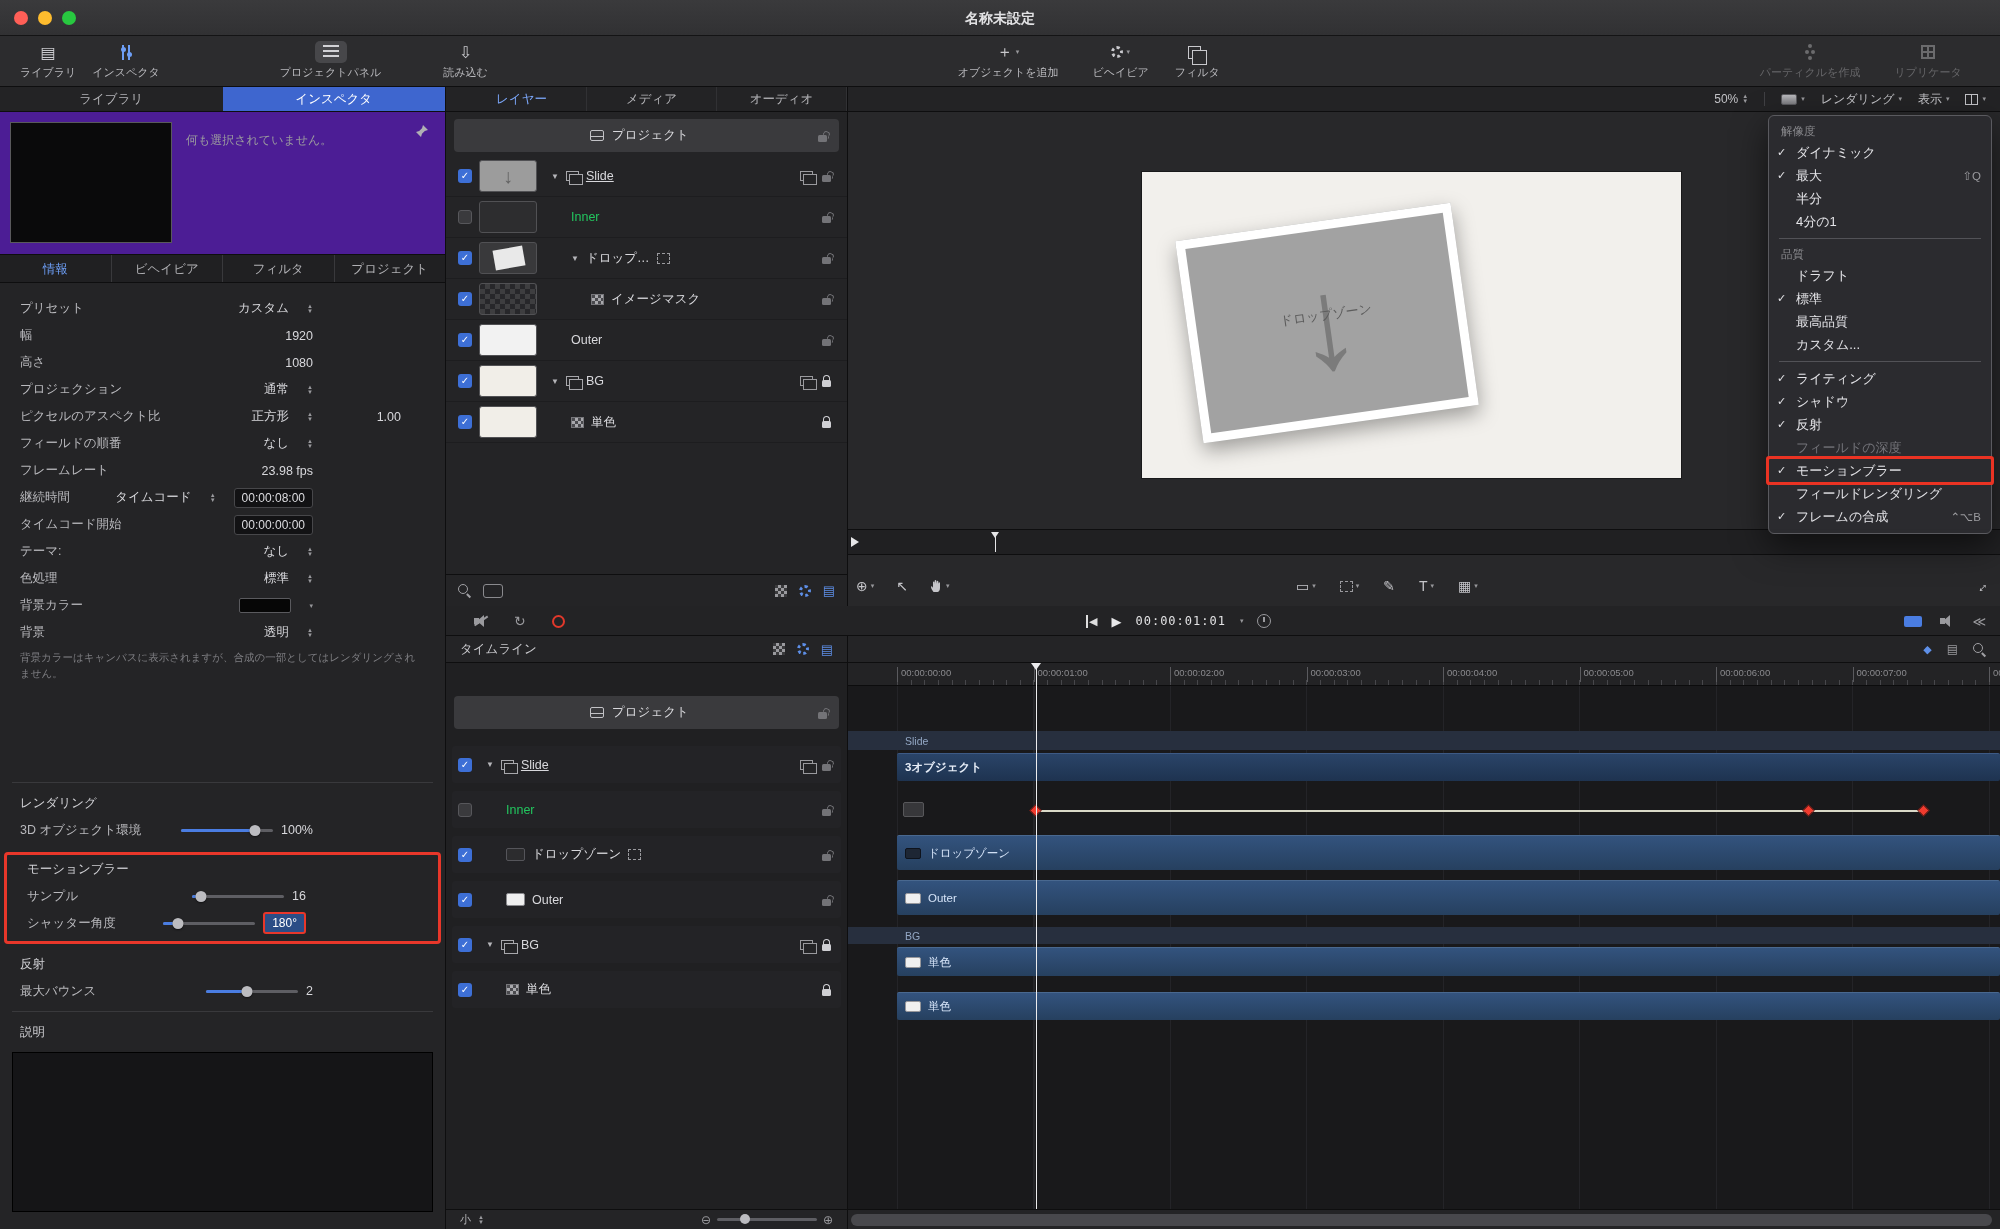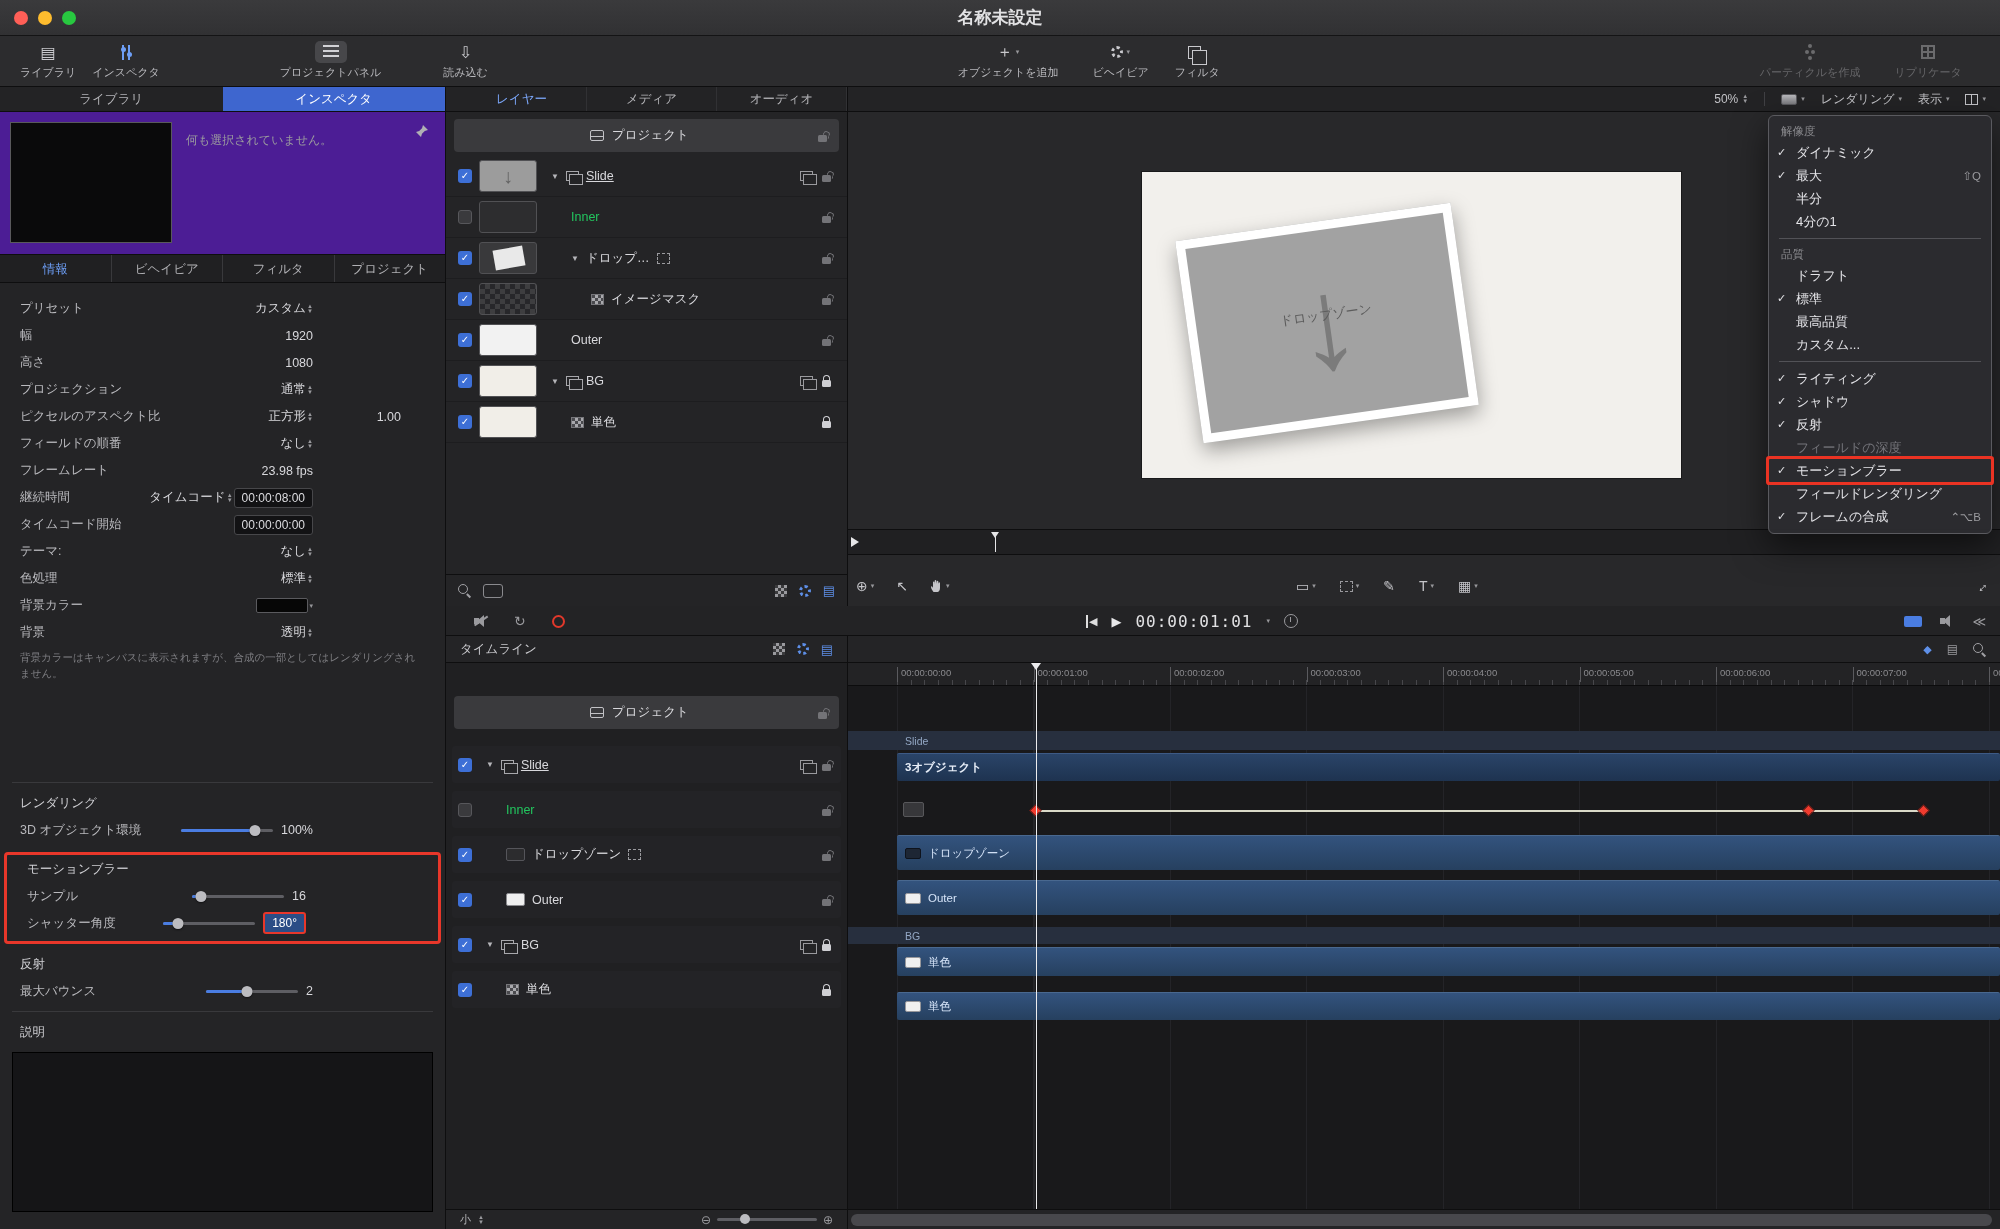--- a/index.html
+++ b/index.html
@@ -5,21 +5,21 @@
 *{margin:0;padding:0;box-sizing:border-box;}
 html,body{background:#0c0c0d;}
 .app{position:relative;width:2000px;height:1229px;background:#1e1e20;overflow:hidden;
   font-family:"Liberation Sans","DejaVu Sans",sans-serif;color:#c8c8cc;font-size:13px;}
 
 
 .titlebar{position:absolute;left:0;top:0;width:100%;height:36px;background:linear-gradient(#3a3a3c,#313133);border-bottom:1px solid #141415;}
 .traffic{position:absolute;left:14px;top:11px;display:flex;gap:10px;}
 .tlight{width:14px;height:14px;border-radius:50%;}
 .tlight.red{background:#ff5f57}.tlight.yellow{background:#febc2e}.tlight.green{background:#28c840}
-.win-title{text-align:center;line-height:36px;font-size:17px;color:#e2e2e4;font-weight:bold;}
+.win-title{text-align:center;line-height:36px;font-size:14px;color:#e2e2e4;font-weight:bold;}
 
 
 .toolbar{position:absolute;left:0;top:36px;width:100%;height:51px;background:#2c2c2e;border-bottom:1px solid #0e0e0f;display:flex;align-items:center;padding:0 20px;}
 .tb-item{display:flex;flex-direction:column;align-items:center;gap:3px;color:#b9b9bd;font-size:11px;white-space:nowrap;}
 .tb-icon{height:19px;display:flex;align-items:center;gap:3px;font-size:16px;color:#c9c9cd;}
 .tb-iconbg{background:#47474a;border-radius:5px;padding:2px 8px;}
 .tb-item.disabled{opacity:.4;}
 .chev{font-size:7px;color:#97979b;}
 .icon-sliders{position:relative;width:16px;height:15px;}
 .icon-sliders::before{content:"";position:absolute;left:4px;top:0;bottom:0;width:2px;background:#6d9ef6;box-shadow:6px 0 0 #6d9ef6;}
@@ -56,21 +56,21 @@
 .empty-msg{position:absolute;left:186px;top:20px;font-size:12px;color:#9a9a9e;}
 .pin-icon{position:absolute;right:16px;top:12px;}
 .insp-tabs{display:flex;height:29px;background:#202022;border-top:1px solid #0e0e0f;border-bottom:1px solid #0e0e0f;}
 .itab{flex:1;text-align:center;line-height:29px;font-size:12.5px;color:#b0b0b4;border-right:1px solid #39393c;}
 .itab:last-child{border-right:none;}
 .itab.active{color:#6d9ef6;}
 .insp-content{padding-top:12px;}
 .sec-title{padding:6px 20px 5px;color:#cfcfd3;font-size:12.5px;}
 .insp-row{position:relative;display:flex;align-items:center;height:27px;padding:0 132px 0 20px;font-size:12.5px;color:#b9b9bd;gap:8px;}
 .insp-label{flex:1;white-space:nowrap;}
-.insp-right{display:flex;align-items:center;gap:1px;margin-left:auto;}
+.insp-right{display:flex;align-items:center;gap:18px;margin-left:auto;}
 .insp-value{color:#d8d8dc;white-space:nowrap;}
 .val2{position:absolute;right:44px;color:#d8d8dc;}
 .boxed{background:#121214;border:1px solid #47474a;border-radius:3px;padding:2px 7px;color:#dcdce0;font-size:12px;white-space:nowrap;}
 .boxed.redsel{border:2px solid #e8372a;background:#2b4d86;color:#fff;}
 .swatch{width:52px;height:15px;border:1px solid #5a5a5e;border-radius:2px;}
 .note{padding:4px 26px 8px 20px;font-size:10.5px;color:#7e7e82;line-height:1.5;}
 .divider{height:1px;background:#39393c;margin:6px 12px;}
 .gap-lg{height:86px;}
 .slider{position:relative;width:92px;height:3px;background:#5e5e63;border-radius:2px;flex:none;}
 .slider .fill{position:absolute;top:0;left:0;height:3px;background:#4a7de2;border-radius:2px;}
@@ -141,21 +141,21 @@
 .tools-mid{position:absolute;left:448px;top:0;height:32px;display:flex;gap:24px;align-items:center;}
 .tools-right{position:absolute;right:12px;top:0;height:32px;display:flex;align-items:center;}
 .tool{display:flex;align-items:center;gap:3px;font-size:14px;color:#c4c4c8;}
 .rot45{display:inline-block;transform:rotate(-45deg);}
 
 
 .transport{position:relative;height:30px;background:#232325;border-bottom:1px solid #0e0e0f;flex:none;}
 .tp-left{position:absolute;left:28px;top:0;height:30px;display:flex;gap:26px;align-items:center;}
 .tp-center{position:absolute;left:640px;top:0;height:30px;display:flex;gap:14px;align-items:center;}
 .tp-right{position:absolute;right:14px;top:0;height:30px;display:flex;gap:18px;align-items:center;}
-.timecode{font-family:"DejaVu Sans Mono","Liberation Mono",monospace;font-size:16px;color:#e2e2e4;letter-spacing:1px;}
+.timecode{font-family:"DejaVu Sans Mono","Liberation Mono",monospace;font-size:12px;color:#e2e2e4;letter-spacing:1px;}
 .speaker{position:relative;width:14px;height:12px;}
 .speaker::before{content:"";position:absolute;left:0;top:3px;width:5px;height:6px;background:#9a9a9e;}
 .speaker::after{content:"";position:absolute;left:3px;top:0;border-top:6px solid transparent;border-bottom:6px solid transparent;border-right:7px solid #9a9a9e;}
 .mute-line{position:absolute;left:-1px;top:5px;width:16px;height:1.5px;background:#9a9a9e;transform:rotate(-35deg);}
 .rec{width:13px;height:13px;border:2.5px solid #e0382b;border-radius:50%;}
 .skip{display:flex;align-items:center;border-left:2px solid #dededf;padding-left:1px;font-size:11px;color:#dededf;}
 .play-g{font-size:13px;color:#e8e8ea;}
 .clock{position:relative;width:14px;height:14px;border:1.5px solid #9a9a9e;border-radius:50%;}
 .clock::after{content:"";position:absolute;left:5px;top:2px;width:1.5px;height:5px;background:#9a9a9e;}
 .hdd{width:18px;height:11px;background:#4a7de2;border-radius:2px;}

